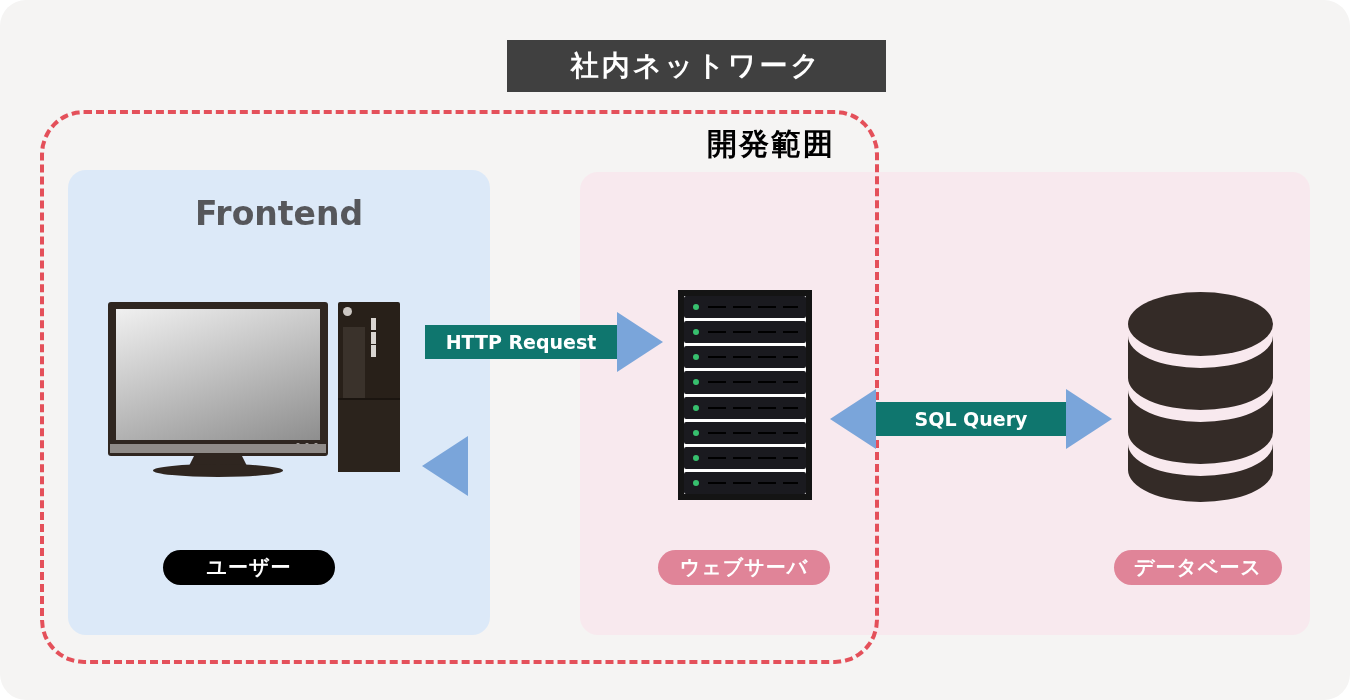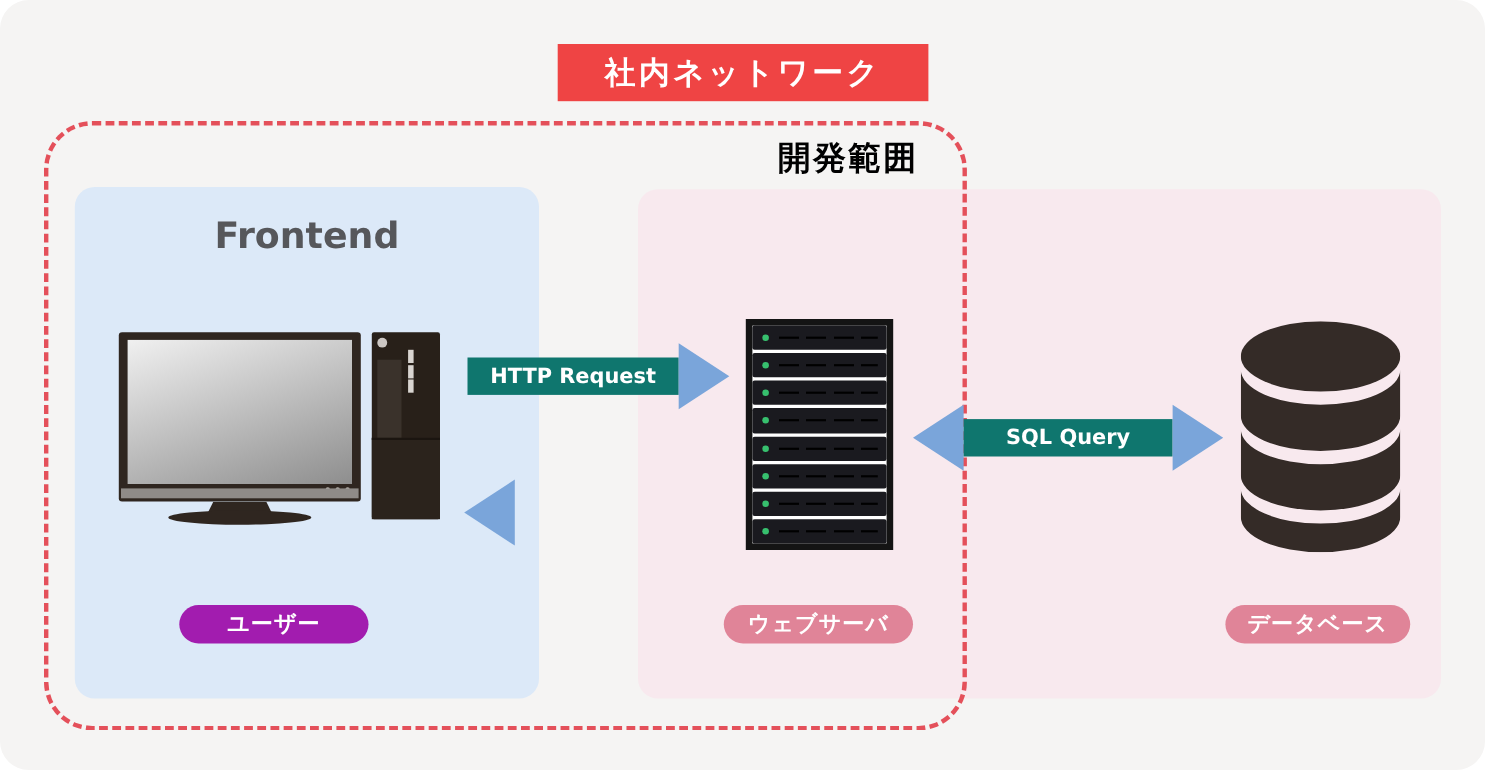--- a/index.html
+++ b/index.html
@@ -1,40 +1,40 @@
 <!DOCTYPE html>
 <html><head>
 <meta charset="utf-8">
 <style>
   html,body{margin:0;padding:0;background:#ffffff;font-family:"DejaVu Sans","Liberation Sans",sans-serif;}
   .canvas{position:relative;width:1350px;height:700px;background:#f5f4f3;border-radius:26px;overflow:hidden;}
 
   
-  .banner{position:absolute;left:507px;top:40px;width:337px;height:52px;background:#ef4444;
+  .banner{position:absolute;left:507px;top:40px;width:379px;height:52px;background:#404040;
           display:flex;align-items:center;justify-content:center;z-index:6;}
   .banner span{color:#ffffff;font-weight:bold;font-size:28px;letter-spacing:3px;}
 
   
   .scope-box{position:absolute;left:40px;top:110px;width:831px;height:546px;border:4px dashed #e4505a;
              border-radius:44px;z-index:3;pointer-events:none;}
   .scope-label{position:absolute;left:707px;top:124px;color:#000000;font-weight:bold;font-size:30px;
                letter-spacing:2px;z-index:4;}
 
   
   .panel{position:absolute;border-radius:18px;}
   .panel-frontend{left:68px;top:170px;width:422px;height:465px;background:#dce9f8;z-index:1;}
   .panel-backend{left:580px;top:172px;width:730px;height:463px;background:#f8e9ee;z-index:1;}
   .panel-title{position:absolute;top:24px;left:0;right:0;text-align:center;color:#56575b;
                font-weight:bold;font-size:33px;}
   .panel-backend .panel-title{transform:translateX(20px);}
 
   
   .badge{position:absolute;height:35px;border-radius:18px;display:flex;align-items:center;justify-content:center;
          color:#fff;font-weight:bold;font-size:20px;letter-spacing:1px;}
-  .badge-blue{background:#a21caf;}
+  .badge-blue{background:#000000;}
   .badge-pink{background:#e08498;}
   .badge-user{left:95px;top:380px;width:172px;}
   .badge-web{left:78px;top:378px;width:172px;}
   .badge-db{left:534px;top:378px;width:168px;}
 
   
   .computer{position:absolute;left:40px;top:130px;width:300px;height:176px;}
   .monitor{position:absolute;left:0;top:2px;width:220px;height:154px;background:#2f2620;border-radius:3px;}
   .screen{position:absolute;left:8px;top:7px;width:204px;height:131px;
           background:linear-gradient(160deg,#f0f0f0 0%,#c4c4c4 45%,#8e8e8e 100%);}
@@ -66,21 +66,21 @@
   
   .arrow{position:absolute;display:flex;align-items:center;z-index:5;}
   .arrow-body{height:34px;background:#0f766e;display:flex;align-items:center;justify-content:center;}
   .arrow-body span{color:#ffffff;font-weight:bold;font-size:19px;white-space:nowrap;}
   .head-right{width:0;height:0;border-top:30px solid transparent;border-bottom:30px solid transparent;border-left:46px solid #7aa5da;}
   .head-left{width:0;height:0;border-top:30px solid transparent;border-bottom:30px solid transparent;border-right:46px solid #7aa5da;}
   .arrow-request{left:425px;top:312px;}
   .arrow-request .arrow-body{width:192px;}
   .arrow-response{left:422px;top:436px;}
   .arrow-response .arrow-body{width:188px;}
-  .arrow-sql{left:830px;top:368px;}
+  .arrow-sql{left:830px;top:389px;}
   .arrow-sql .arrow-body{width:190px;}
 </style>
 </head>
 <body>
 
 <div class="canvas">
 
   <div class="banner">
     <span>社内ネットワーク</span>
   </div>

